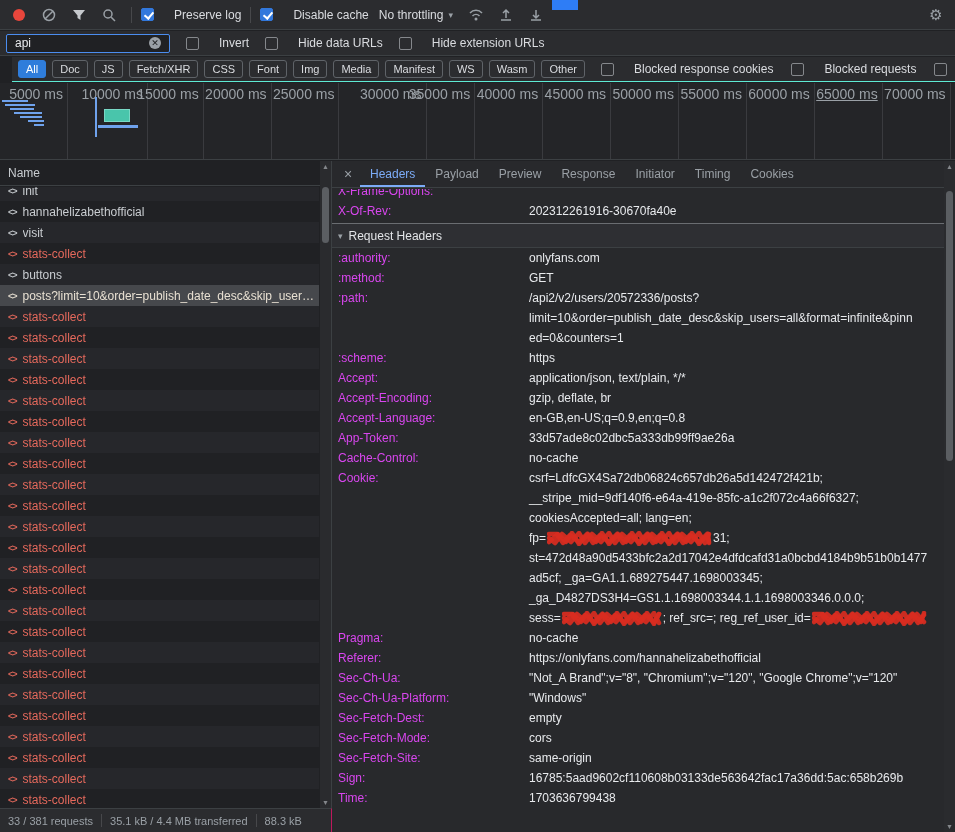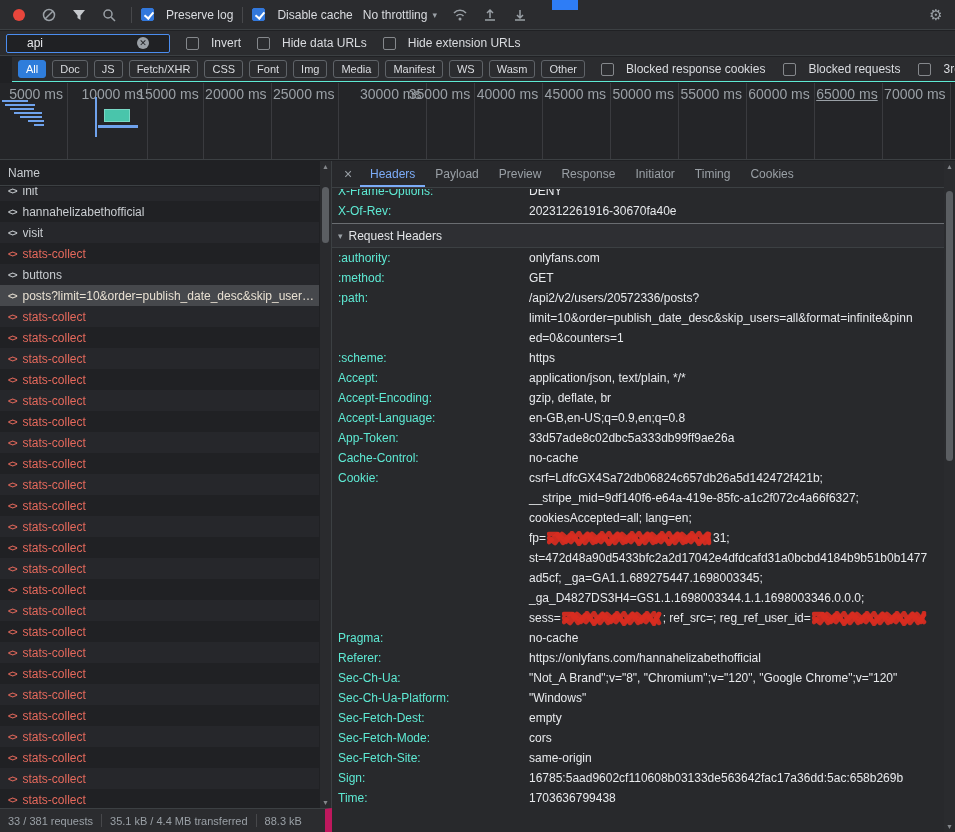--- a/index.html
+++ b/index.html
@@ -7,36 +7,36 @@
   body{position:relative;overflow:hidden;background:#202124;color:#e8eaed;
        font:12px "Liberation Sans","DejaVu Sans",sans-serif;}
   svg{display:block}
 
   
   .toolbar{position:absolute;left:0;top:0;width:955px;height:30px;background:#2b2c2f;
            border-bottom:1px solid #3c4043;display:flex;align-items:center;gap:4px;padding:0 6px}
   .tbtn{display:inline-flex;align-items:center;justify-content:center;width:26px;height:24px;cursor:pointer;color:#9aa0a6}
   .rec-dot{width:12px;height:12px;border-radius:50%;background:#e8463c}
   .vdiv{width:1px;height:16px;background:#47484b;margin:0 5px}
-  .toggle{display:inline-flex;align-items:center;gap:12px;color:#dadce0;cursor:pointer;white-space:nowrap}
+  .toggle{display:inline-flex;align-items:center;gap:20px;color:#dadce0;cursor:pointer;white-space:nowrap}
   .cb{display:inline-block;width:13px;height:13px;border-radius:2px;border:1px solid #85888c;background:transparent;position:relative;flex:none}
   .cb.checked{background:#3278dc;border-color:#3278dc}
   .cb.checked::after{content:"";position:absolute;left:4px;top:1px;width:4px;height:7px;
        border:solid #fff;border-width:0 2px 2px 0;transform:rotate(40deg)}
   .select{display:inline-flex;align-items:center;gap:5px;color:#dadce0;padding:2px 6px;cursor:pointer;white-space:nowrap}
   .caret{font-size:9px;color:#9aa0a6}
   .spacer{flex:1}
   .gear{font-size:15px;color:#9aa0a6}
   .blue-indicator{position:absolute;left:552px;top:0;width:26px;height:10px;background:#2e7df6}
 
   
   .filter-row{position:absolute;left:0;top:31px;width:955px;height:25px;background:#2b2c2f;
               border-bottom:1px solid #3c4043;display:flex;align-items:center;gap:16px;padding:0 6px}
   .filter-input{display:inline-flex;align-items:center;width:164px;height:19px;border:1px solid #4b8df0;
-                border-radius:2px;background:#202124;padding:0 20px;gap:4px}
+                border-radius:2px;background:#202124;padding:0 8px;gap:4px}
   .filter-input input{flex:1;min-width:0;background:transparent;border:none;outline:none;color:#e8eaed;
                 font:12px "Liberation Sans","DejaVu Sans",sans-serif}
   .clear-x{width:12px;height:12px;border-radius:50%;background:#9aa0a6;color:#202124;font-size:9px;
            line-height:12px;text-align:center;cursor:pointer;flex:none}
 
   
   .chips-row{position:absolute;left:12px;top:57px;width:955px;height:25px;background:#2b2c2f;
              border-bottom:1px solid #5eead4;display:flex;align-items:center;gap:6px;padding:0 6px;white-space:nowrap}
   .chip{background:transparent;border:1px solid #5f6368;border-radius:3px;color:#dadce0;
         font:11px "Liberation Sans","DejaVu Sans",sans-serif;padding:2px 7px;cursor:pointer}
@@ -68,34 +68,34 @@
                display:flex;flex-direction:column;justify-content:space-between;align-items:center}
   .scroll-right{position:absolute;left:944px;top:161px;width:11px;height:671px;background:#2a2b2e;
                display:flex;flex-direction:column;justify-content:space-between;align-items:center}
   .scroll-arrow{height:11px;width:11px;color:#84878b;font-size:7px;line-height:11px;text-align:center;cursor:pointer}
   .scroll-thumb{position:absolute;left:2px;width:7px;border-radius:4px;background:#5b5e62;cursor:pointer}
   .thumb-l{top:26px;height:56px}
   .thumb-r{top:30px;height:270px}
 
   
   .status-bar{position:absolute;left:0;top:808px;width:332px;height:24px;background:#2b2c2f;
-              border-top:1px solid #3c4043;border-right:7px solid #be185d;display:flex;align-items:center;
+              border-top:1px solid #3c4043;border-right:1px solid #be185d;display:flex;align-items:center;
               gap:8px;padding:0 8px;color:#9aa0a6;font-size:11px;white-space:nowrap;overflow:hidden}
   .sdiv{width:1px;height:13px;background:#47484b;flex:none}
 
   
   .right-pane{position:absolute;left:332px;top:161px;width:623px;height:671px;background:#28292c;overflow:hidden}
   .tab-bar{height:27px;display:flex;align-items:center;border-bottom:1px solid #3c4043;padding-left:4px}
   .tab-close{width:24px;text-align:center;color:#9aa0a6;font-size:14px;cursor:pointer}
   .tabs{display:flex;height:100%}
   .tab{padding:0 10px;line-height:26px;color:#9aa0a6;cursor:pointer}
   .tab.active{color:#7cacf8;box-shadow:inset 0 -2px 0 #7cacf8}
   .details-content{position:absolute;left:0;top:28px;right:11px;bottom:0;overflow:hidden}
   .hdr-row{display:flex;align-items:flex-start}
-  .hdr-name{width:197px;flex:none;padding-left:6px;color:#5eead4;line-height:20px}
+  .hdr-name{width:197px;flex:none;padding-left:6px;color:#d946ef;line-height:20px}
   .hdr-value{flex:1;color:#e8eaed;line-height:20px;word-break:break-all}
   .val-line{white-space:nowrap;line-height:20px}
   .clip-wrap{height:12px;overflow:hidden}
   .clip-wrap .hdr-row{margin-top:-8px}
   .section-sep{height:1px;background:#6a6d71;margin-top:2px}
   .section-header{height:24px;display:flex;align-items:center;gap:6px;padding-left:6px;background:#2e2f33;
                   border-bottom:1px solid #3c4043;color:#e3e5e8;cursor:pointer}
   .tri{font-size:9px;color:#9aa0a6}
   .redact{display:inline-block;vertical-align:middle;margin:0 1px}
 </style>
@@ -394,21 +394,20 @@
         <span class="tab">Response</span>
         <span class="tab">Initiator</span>
         <span class="tab">Timing</span>
         <span class="tab">Cookies</span>
       </span>
   </div>
   <div class="details-content">
     <div class="clip-wrap">
       <div class="hdr-row">
         <span class="hdr-name">X-Frame-Options:</span>
-        <span class="hdr-value">DENY</span>
       </div>
     </div>
     <div class="hdr-row">
       <span class="hdr-name">X-Of-Rev:</span>
       <span class="hdr-value">202312261916-30670fa40e</span>
     </div>
     <div class="section-sep"></div>
     <div class="section-header">
       <span class="tri">▾</span>
       <span>Request Headers</span>

